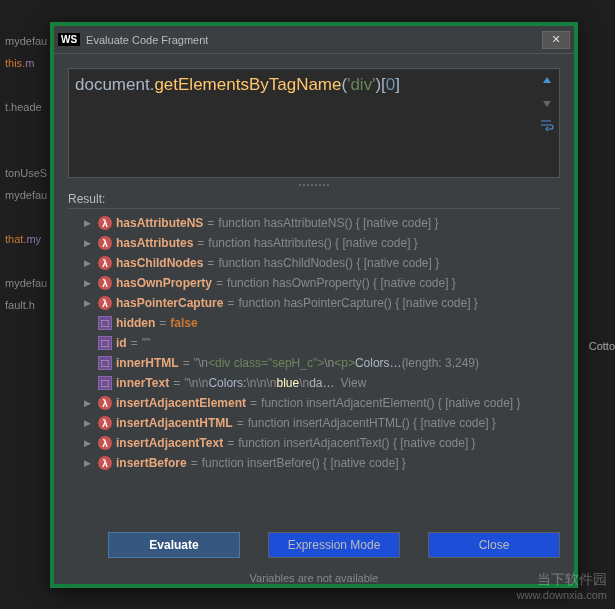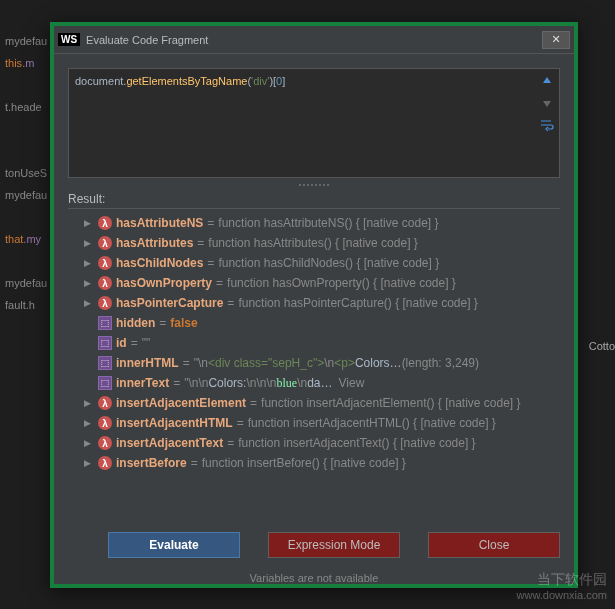--- a/index.html
+++ b/index.html
@@ -5,21 +5,21 @@
 * { margin: 0; padding: 0; box-sizing: border-box; font-family: "Segoe UI", Arial, sans-serif; }
 body { background: #1e1e1e; width: 615px; height: 609px; overflow: hidden; position: relative; }
 .bg-code { position: absolute; top: 0; left: 0; width: 100%; height: 100%; font-family: Consolas, monospace; font-size: 11px; color: #888; padding: 30px 5px; line-height: 22px; }
 .bg-code .kw { color: #cc7832; }
 .bg-code .pr { color: #9876aa; }
 .dialog { position: absolute; top: 22px; left: 50px; width: 528px; height: 566px; background: #3c3f41; border: 4px solid #15803d; box-shadow: 0 4px 20px rgba(0,0,0,0.6); display: flex; flex-direction: column; }
 .titlebar { height: 28px; background: #3c3f41; display: flex; align-items: center; padding: 0 4px; border-bottom: 1px solid #555; }
 .ws-badge { background: #000; color: #fff; font-size: 10px; font-weight: bold; padding: 1px 3px; margin-right: 6px; }
 .title { color: #bbb; font-size: 11px; flex: 1; }
 .close-x { width: 28px; height: 18px; background: #555; color: #ddd; display: flex; align-items: center; justify-content: center; font-size: 11px; cursor: pointer; border: 1px solid #666; }
-.code-area { margin: 14px 14px 4px 14px; background: #2b2b2b; border: 1px solid #555; height: 110px; position: relative; padding: 6px; font-family: Consolas, monospace; font-size: 11px; }
+.code-area { margin: 14px 14px 4px 14px; background: #2b2b2b; border: 1px solid #555; height: 110px; position: relative; padding: 6px; font-family: Consolas, monospace; font-size: 17px; }
 .code-line { color: #a9b7c6; }
 .code-line .fn { color: #ffc66d; }
 .code-line .str { color: #6a8759; }
 .code-line .idx { color: #6897bb; }
 .code-line .br { color: #a9b7c6; }
 .side-icons { position: absolute; right: 4px; top: 4px; display: flex; flex-direction: column; gap: 6px; }
 .side-icon { width: 16px; height: 16px; display: flex; align-items: center; justify-content: center; cursor: pointer; }
 .grip { height: 6px; display: flex; justify-content: center; align-items: center; }
 .grip-dots { width: 30px; height: 2px; background: repeating-linear-gradient(90deg, #666 0 2px, transparent 2px 4px); }
 .result-label { color: #bbb; font-size: 12px; margin: 4px 14px 2px 14px; }
@@ -27,26 +27,26 @@
 .row { display: flex; align-items: center; height: 20px; padding-left: 16px; white-space: nowrap; overflow: hidden; }
 .chev { width: 10px; color: #888; font-size: 9px; display: inline-block; }
 .lambda-badge { width: 14px; height: 14px; border-radius: 7px; background: #c75450; color: #fff; font-size: 10px; display: inline-flex; align-items: center; justify-content: center; margin: 0 4px; font-weight: bold; }
 .var-badge { width: 14px; height: 14px; background: #6e4e8e; color: #fff; font-size: 9px; display: inline-flex; align-items: center; justify-content: center; margin: 0 4px; border: 1px solid #8866aa; }
 .prop { color: #e8a87c; font-weight: bold; }
 .eq { color: #888; margin: 0 4px; }
 .val { color: #888; }
 .val-false { color: #cc7832; font-weight: bold; }
 .html-tag { color: #6a8759; }
 .html-txt { color: #a9b7c6; }
-.html-blue { color: #86efac; font-family: Liberation Serif, serif; }
+.html-blue { color: #fef9c3; }
 .len { color: #888; }
 .view { color: #888; margin-left: 6px; }
 .watermark { position: absolute; top: 292px; left: 170px; color: rgba(200,200,200,0.25); font-size: 20px; font-family: Consolas, monospace; pointer-events: none; }
 .buttons { display: flex; gap: 28px; padding: 14px; margin-left: 40px; }
-.btn { flex: 1; height: 26px; background: #7f1d1d; border: 1px solid #5e6060; color: #bbb; font-size: 12px; display: flex; align-items: center; justify-content: center; cursor: pointer; }
+.btn { flex: 1; height: 26px; background: #1d4ed8; border: 1px solid #5e6060; color: #bbb; font-size: 12px; display: flex; align-items: center; justify-content: center; cursor: pointer; }
 .btn.primary { background: #365880; border-color: #4a78a8; color: #fff; font-weight: bold; }
 .status { text-align: center; color: #888; font-size: 11px; padding-bottom: 0; }
 .corner-logo { position: absolute; bottom: 8px; right: 8px; color: rgba(255,255,255,0.3); font-size: 11px; text-align: right; }
 .bg-right { position: absolute; right: 0; top: 340px; color: #aaa; font-size: 11px; }
 </style>
 </head>
 <body>
 
 <div class="bg-code">
   <div><span>mydefau</span></div>

